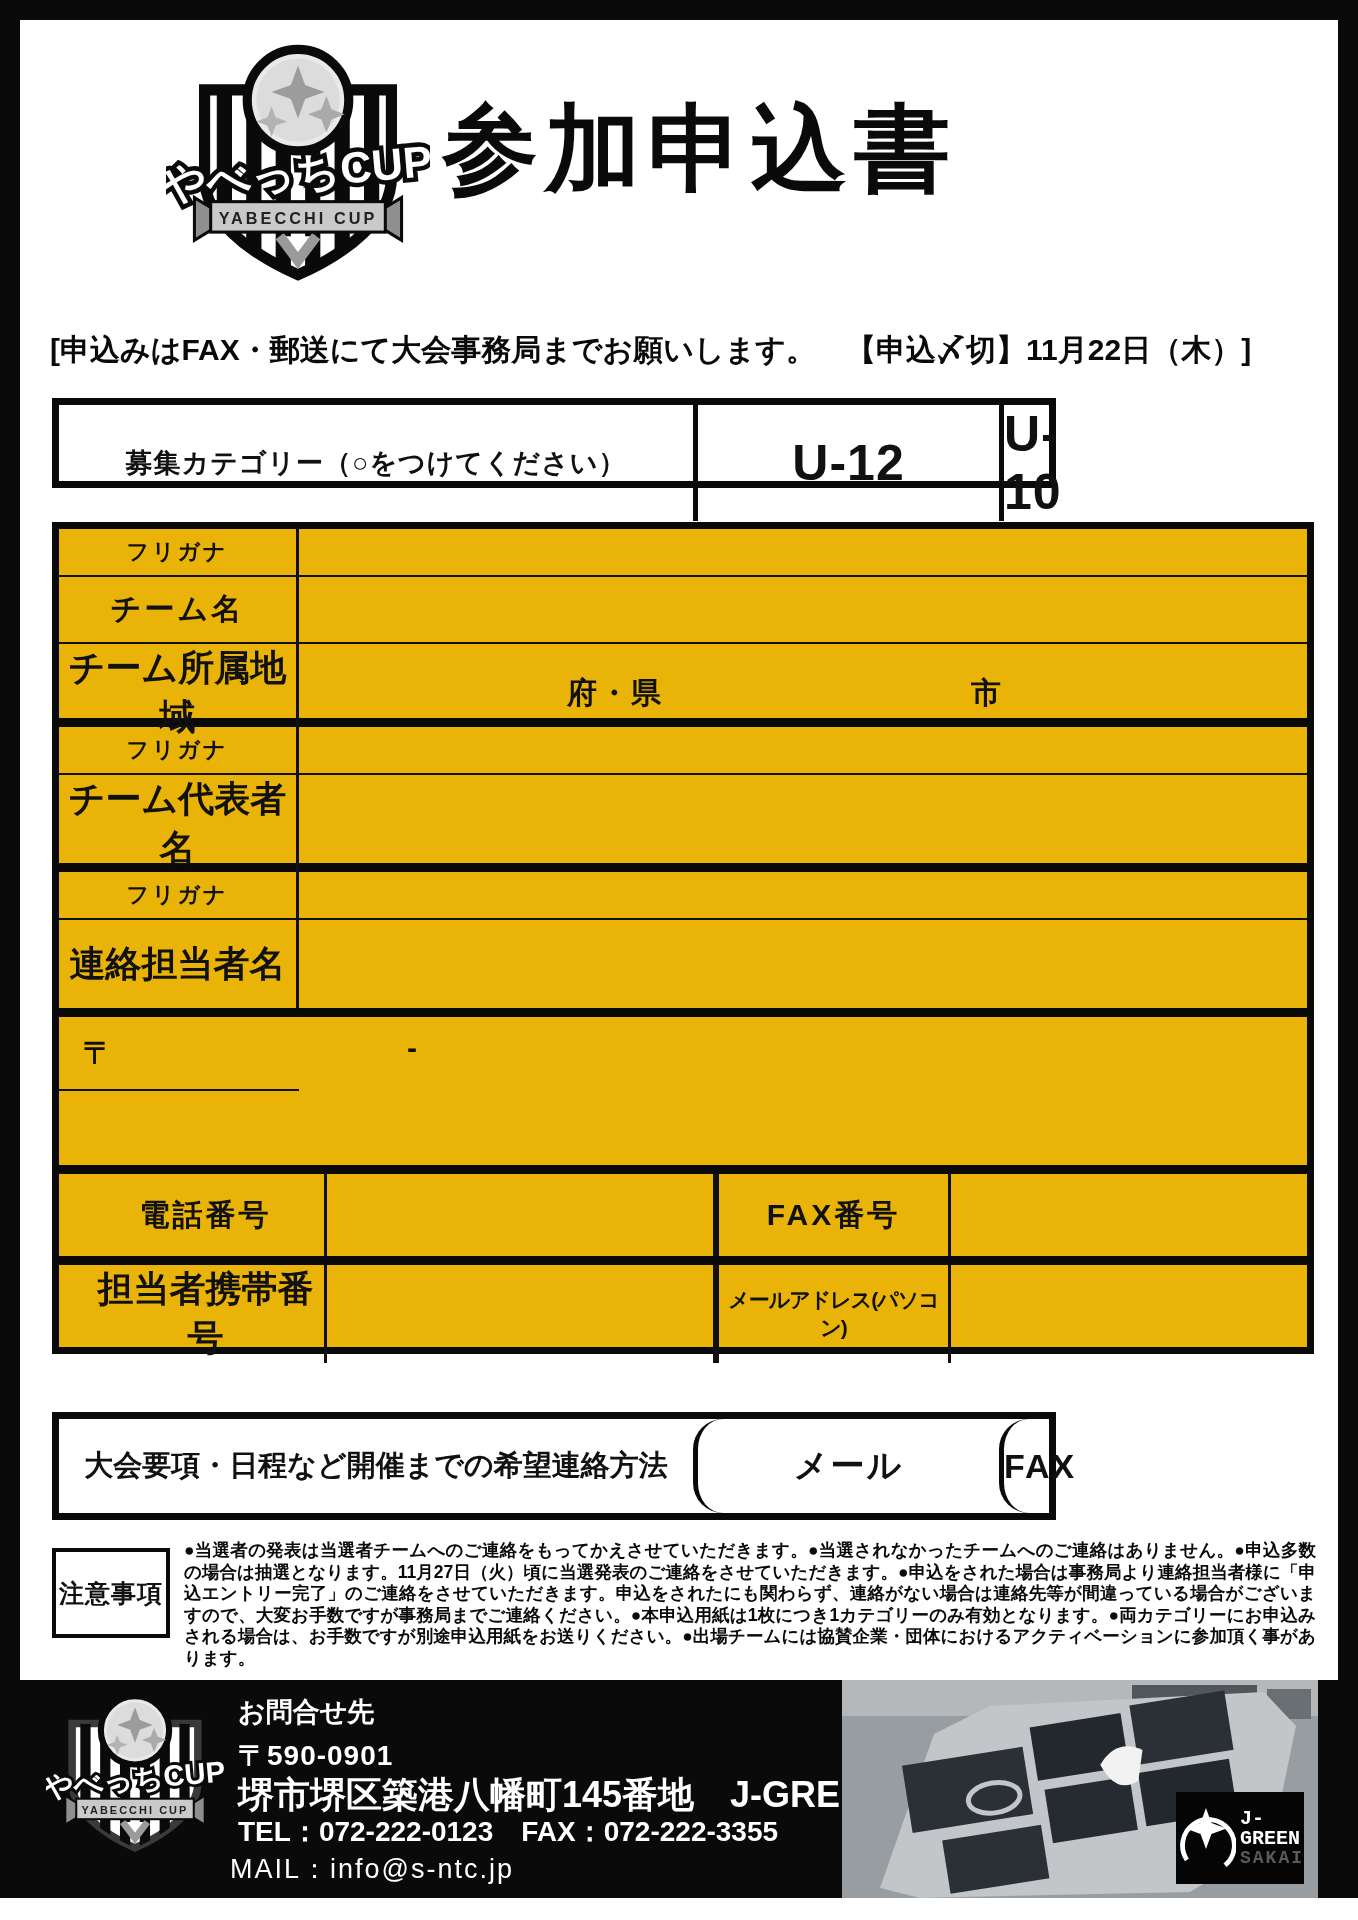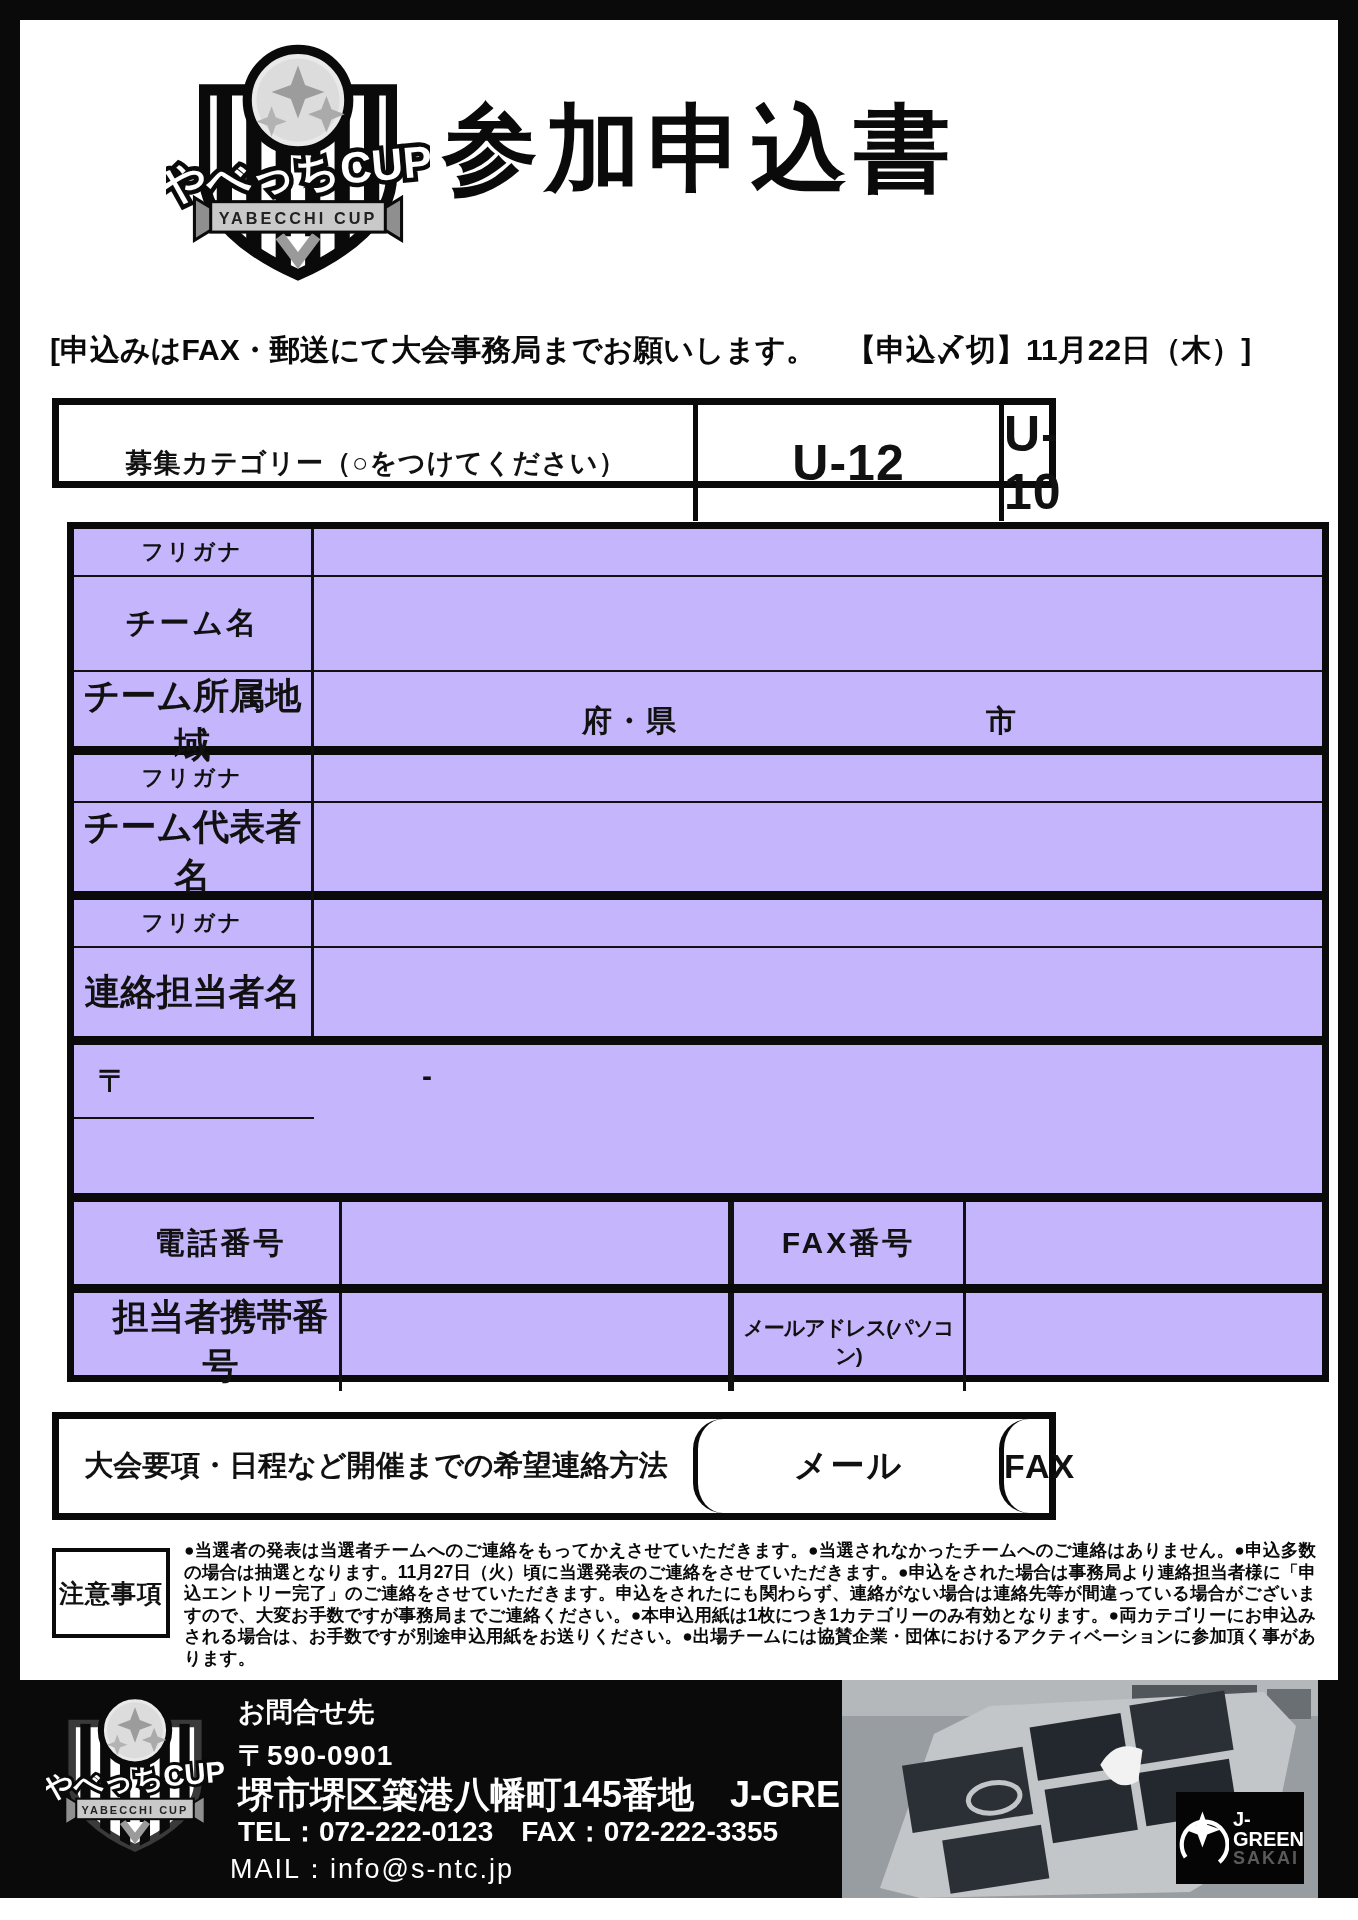--- a/index.html
+++ b/index.html
@@ -35,35 +35,35 @@
   .opt-table .cell + .cell { border-left:5px solid #0a0a0a; }
   .cat-table { top:398px; height:90px; }
   .cm-table  { top:1412px; height:108px; }
   .cat-label { font-size:27px; font-weight:bold; letter-spacing:1px; }
   .cat-opt   { font-size:50px; font-weight:900; letter-spacing:1px; }
   .cm-label  { font-size:29px; font-weight:bold; }
   .cm-opt    { font-size:34px; font-weight:bold; letter-spacing:2px;border-radius:30px; }
 
   
   .mtable {
-    position:absolute; left:67px; top:522px; width:1262px;
-    border:7px solid #0a0a0a; background:#c4b5fd;
+    position:absolute; left:52px; top:522px; width:1262px;
+    border:7px solid #0a0a0a; background:#eab308;
   }
   .group { border-bottom:9px solid #0a0a0a; }
   .group:last-child { border-bottom:none; }
   .row { display:grid; grid-template-columns:240px 1fr; }
   .row + .row { border-top:2px solid #111; }
   .lbl {
     border-right:3px solid #111; display:flex; align-items:center; justify-content:center;
     font-weight:bold; text-align:center;
   }
   .furi  { font-size:22px; letter-spacing:3px; }
   .big   { font-size:30px; letter-spacing:3px; }
   .mid   { font-size:36px; letter-spacing:0; }
-  .h46 { height:46px; } .h95 { height:95px; } .h90 { height:90px; }
+  .h46 { height:46px; } .h95 { height:67px; } .h90 { height:90px; }
   .h76 { height:76px; } .h82 { height:82px; }
   .val { position:relative; }
   .region-pref { position:absolute; left:268px; top:50%; transform:translateY(-50%); font-size:30px; font-weight:bold; letter-spacing:2px; }
   .region-city { position:absolute; left:672px; top:50%; transform:translateY(-50%); font-size:30px; font-weight:bold; }
   
   .row-addr { display:grid; grid-template-columns:240px 1fr; grid-template-rows:74px 74px; }
   .row-addr .lbl { grid-row:1 / 3; }
   .addr-line1 { position:relative; border-bottom:2px solid #111; }
   .postal-mark   { position:absolute; left:24px; top:16px; font-size:30px; font-weight:bold; }
   .postal-hyphen { position:absolute; left:348px; top:14px; font-size:30px; font-weight:bold; }
@@ -96,21 +96,21 @@
   .f-postal  { position:absolute; left:218px; top:57px;  font-size:28px; font-weight:bold; letter-spacing:1px; }
   .f-addr    { position:absolute; left:218px; top:91px;  font-size:36px; font-weight:bold; }
   .f-tel     { position:absolute; left:218px; top:133px; font-size:28px; font-weight:bold; }
   .f-mail    { position:absolute; left:210px; top:171px; font-size:27px; font-weight:normal; letter-spacing:2px; }
   .photo { position:absolute; left:822px; top:0; width:476px; height:218px; }
   .photo svg { display:block; width:100%; height:100%; }
   .jgreen-badge {
     position:absolute; right:14px; bottom:14px; width:128px; height:92px;
     background:#050505; display:flex; align-items:center; justify-content:center; gap:4px;
   }
-  .badge-text { line-height:1; }
+  .badge-text { line-height:1;font-family:Liberation Mono, monospace; }
   .badge-l1 { font-size:20px; font-weight:900; color:#fff; letter-spacing:0; }
   .badge-l2 { font-size:18px; font-weight:900; color:#5a5a5a; letter-spacing:2px; }
 
   
   .logo-svg text { font-family:"Liberation Sans","DejaVu Sans",sans-serif; }
 </style>
 </head>
 <body>
 
 <div class="page">

